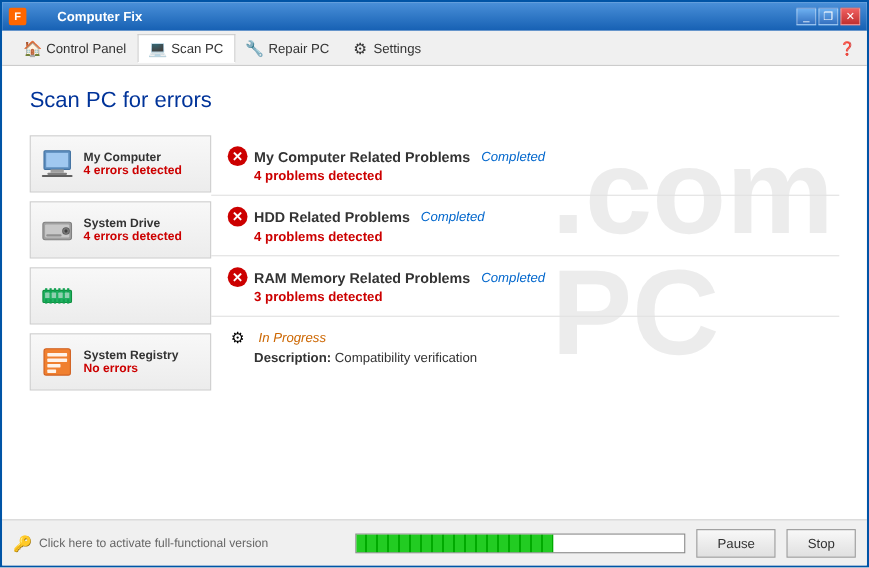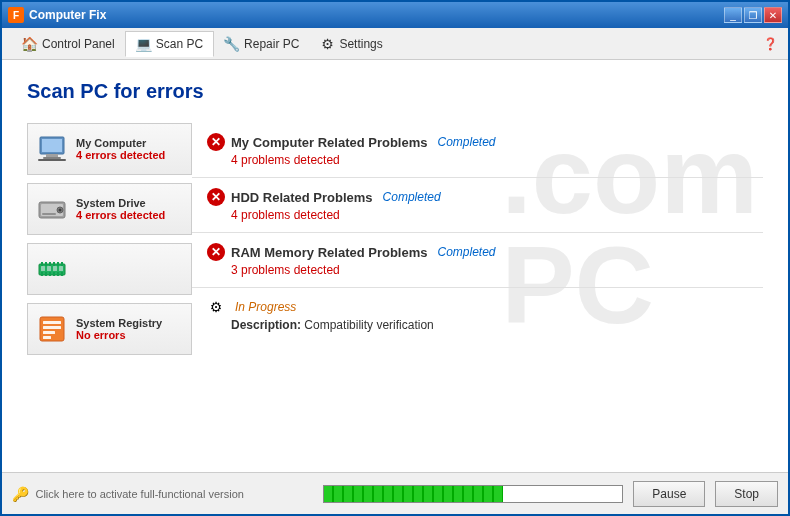--- a/index.html
+++ b/index.html
@@ -43,20 +43,21 @@
       color: white;
       font-size: 10px;
       font-weight: bold;
     }
 
     .title-bar-text {
       color: white;
       font-size: 12px;
       font-weight: bold;
       flex: 1;
+      margin-left: 23px;
     }
 
     .title-bar-buttons {
       display: flex;
       gap: 2px;
     }
 
     .tb-btn {
       width: 18px;
       height: 16px;
@@ -141,21 +142,21 @@
       font-weight: bold;
       font-family: Arial, sans-serif;
       line-height: 1;
       user-select: none;
       pointer-events: none;
       z-index: 0;
     }
 
     .page-title {
       font-size: 20px;
-      font-weight: bold;
+      font-weight: normal;
       color: #003399;
       margin-bottom: 20px;
       position: relative;
       z-index: 1;
     }
 
     .scan-area {
       display: flex;
       gap: 0;
       position: relative;
@@ -271,21 +272,21 @@
 
     .status-inprogress {
       color: #cc6600;
       font-style: italic;
       font-size: 12px;
       margin-left: 4px;
     }
 
     .problem-detail {
       margin-left: 24px;
-      font-weight: normal;
+      font-weight: bold;
       color: #cc0000;
       font-size: 12px;
       margin-top: 2px;
     }
 
     .problem-detail.description {
       font-weight: normal;
       color: #333;
     }
 

